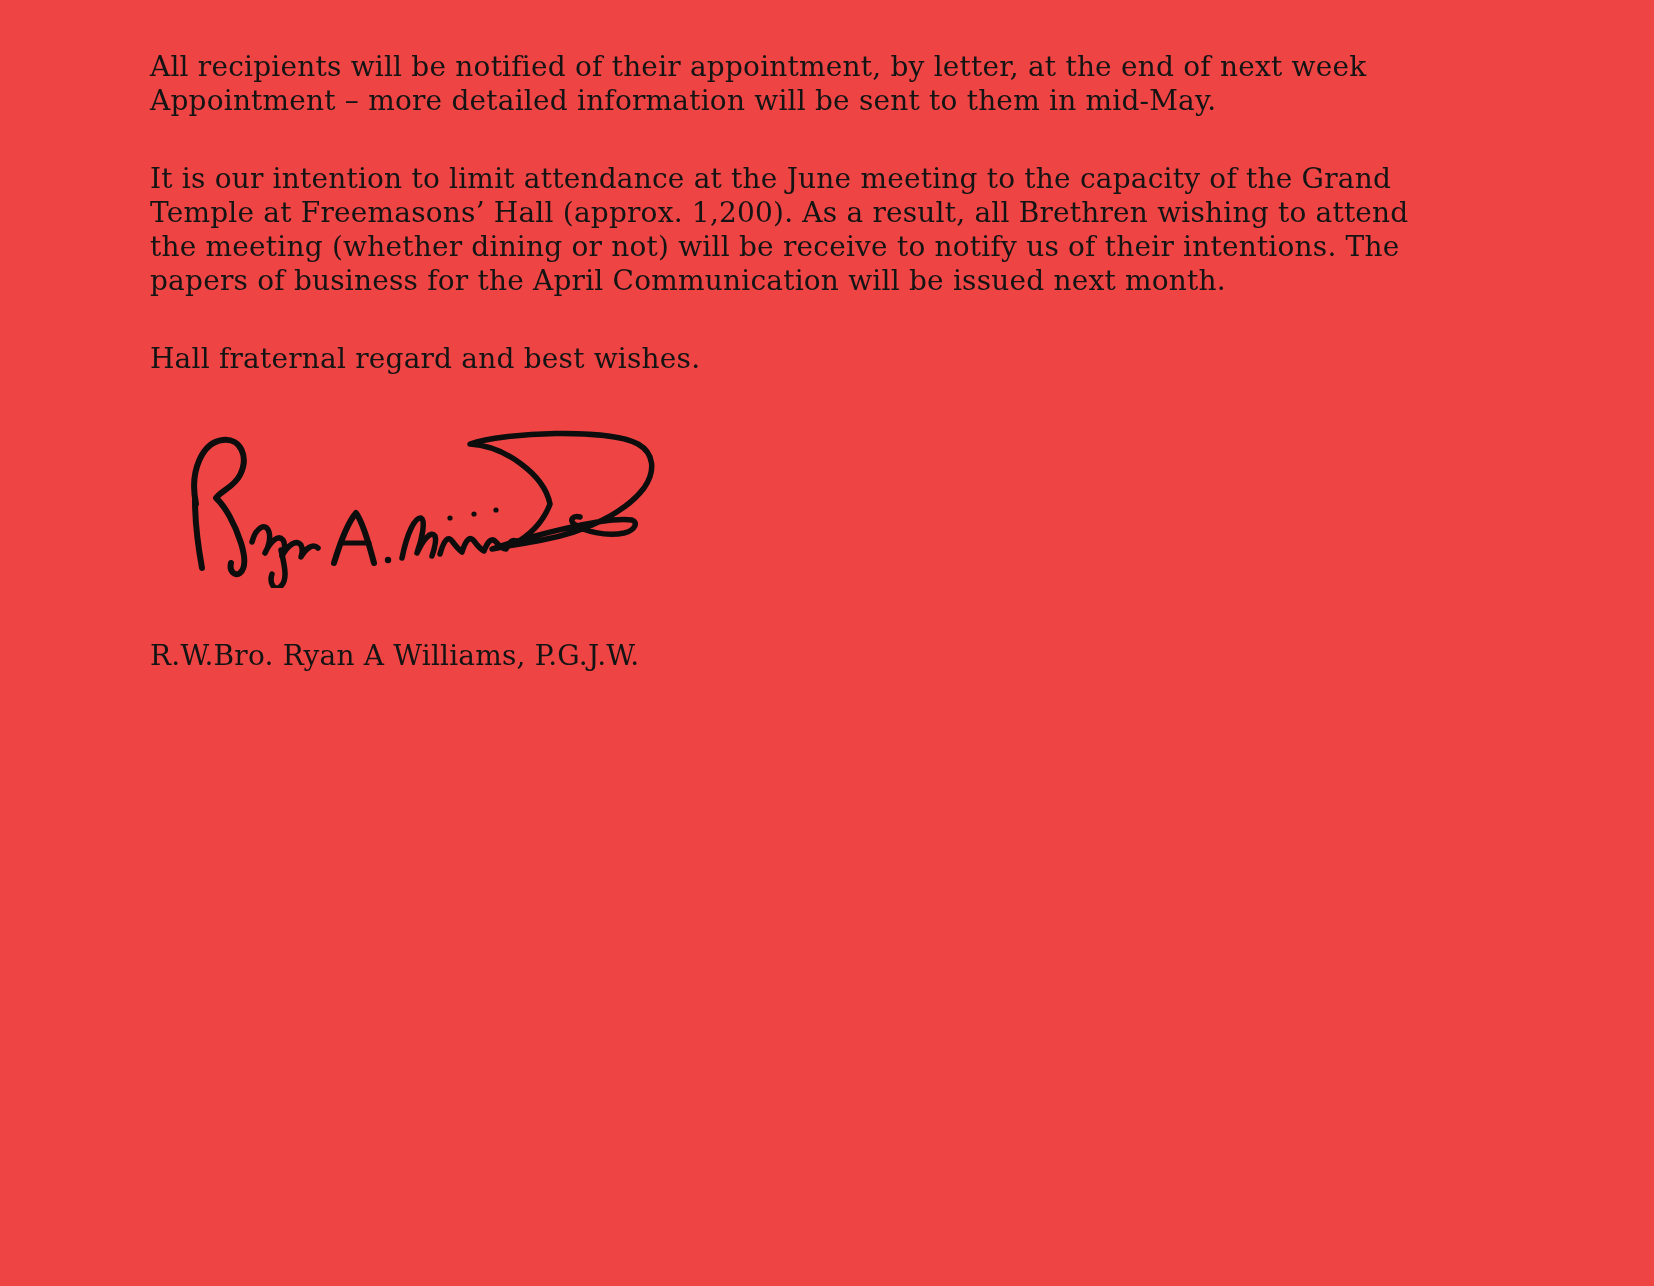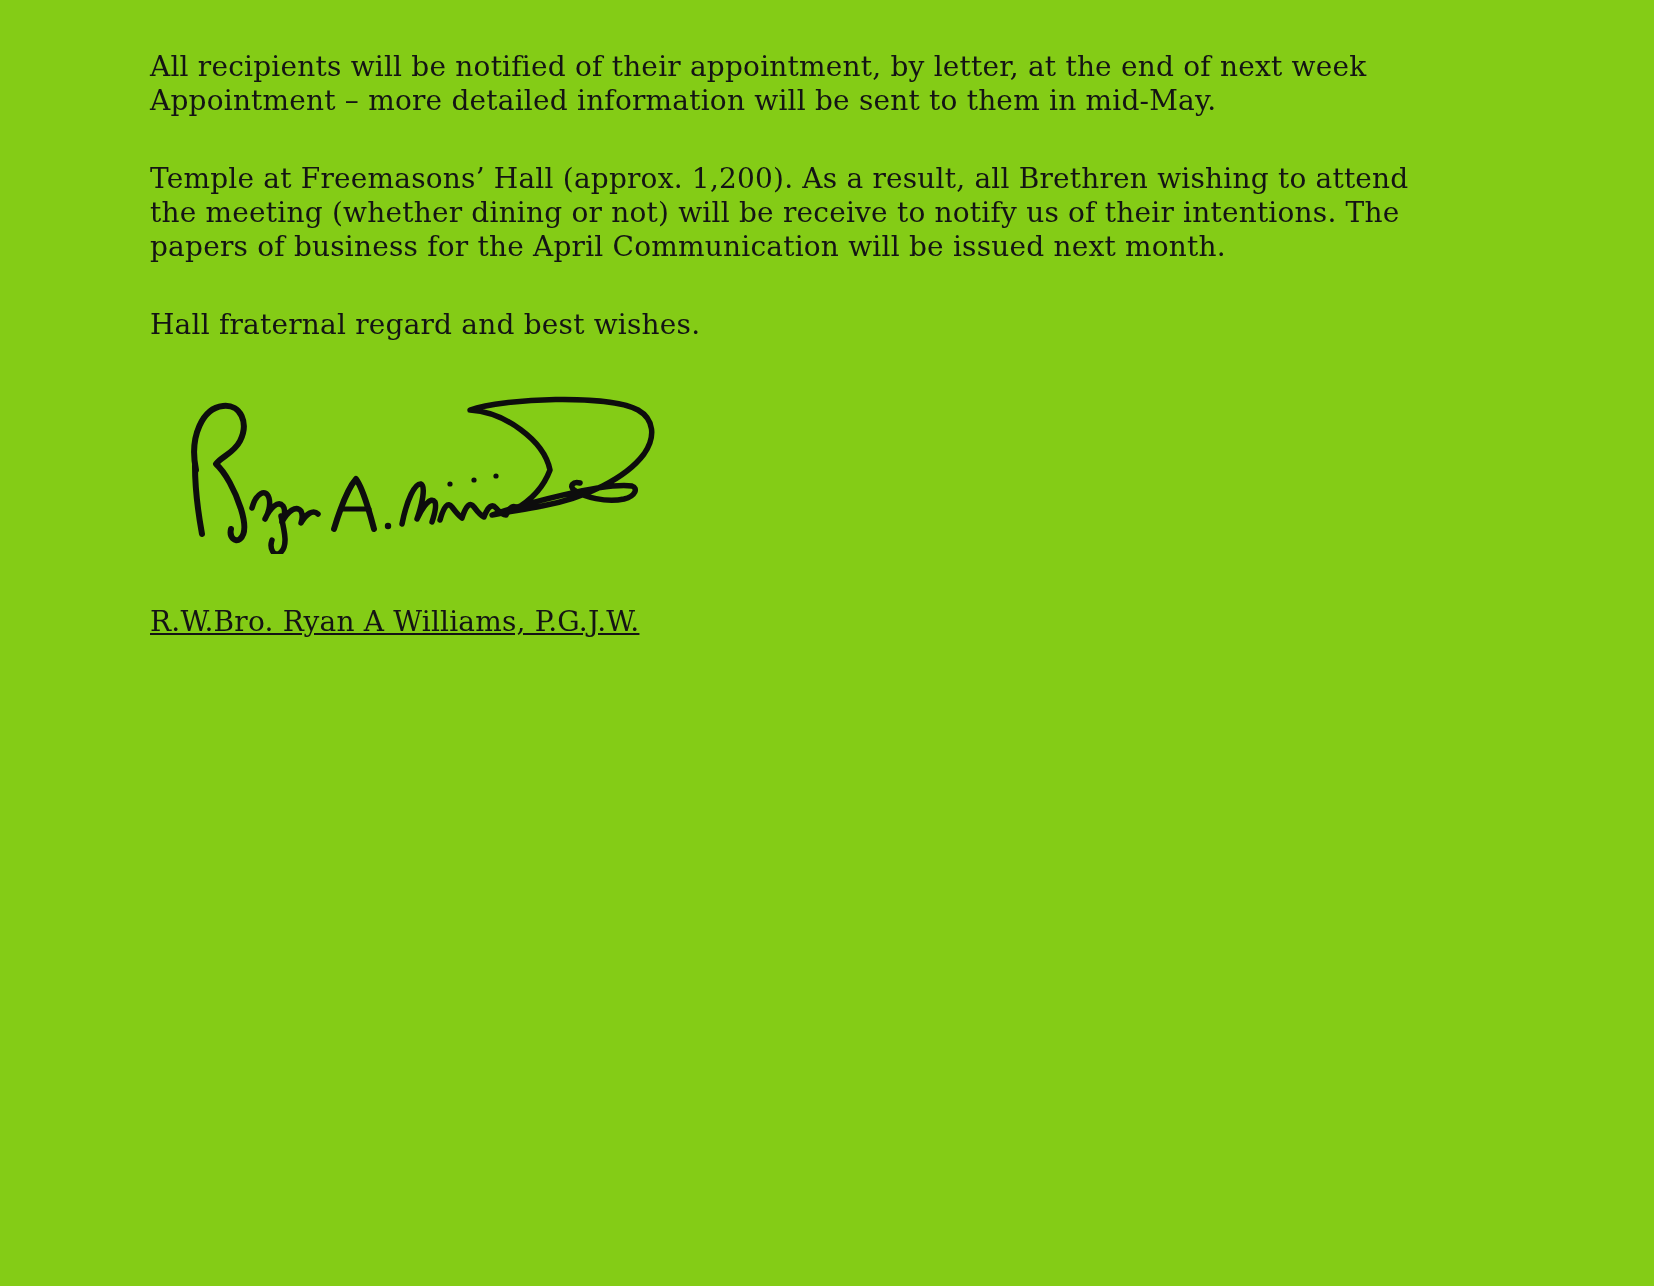--- a/index.html
+++ b/index.html
@@ -11,21 +11,21 @@
     width: 1654px;
     height: 1286px;
     position: relative;
     overflow: hidden;
     font-family: "DejaVu Serif", "Liberation Serif", serif;
     color: #141414;
   }
   .page {
     position: absolute;
     inset: 0;
-    background: #84cc16;
+    background: #ef4444;
     padding: 50px 100px 8px 150px;
     box-sizing: border-box;
   }
   .para {
     margin: 0 0 44px 0;
   }
   .line {
     font-size: 28px;
     line-height: 34px;
     white-space: nowrap;
@@ -34,37 +34,37 @@
   .signature-wrap {
     margin: 24px 0 0 34px;
     width: 480px;
     height: 168px;
   }
   .signature-wrap svg {
     display: block;
   }
   .signoff {
     margin-top: 50px;
-    text-decoration: underline;
   }
   .signoff .line {
     line-height: 36px;
   }
 </style>
 </head>
 <body>
 
 <div class="page">
 
   <div class="para">
     <div class="line">All recipients will be notified of their appointment, by letter, at the end of next week</div>
     <div class="line">Appointment – more detailed information will be sent to them in mid-May.</div>
   </div>
 
   <div class="para">
+    <div class="line">It is our intention to limit attendance at the June meeting to the capacity of the Grand</div>
     <div class="line">Temple at Freemasons’ Hall (approx. 1,200). As a result, all Brethren wishing to attend</div>
     <div class="line">the meeting (whether dining or not) will be receive to notify us of their intentions. The</div>
     <div class="line">papers of business for the April Communication will be issued next month.</div>
   </div>
 
 
   <div class="para">
     <div class="line">Hall fraternal regard and best wishes.</div>
   </div>
 

